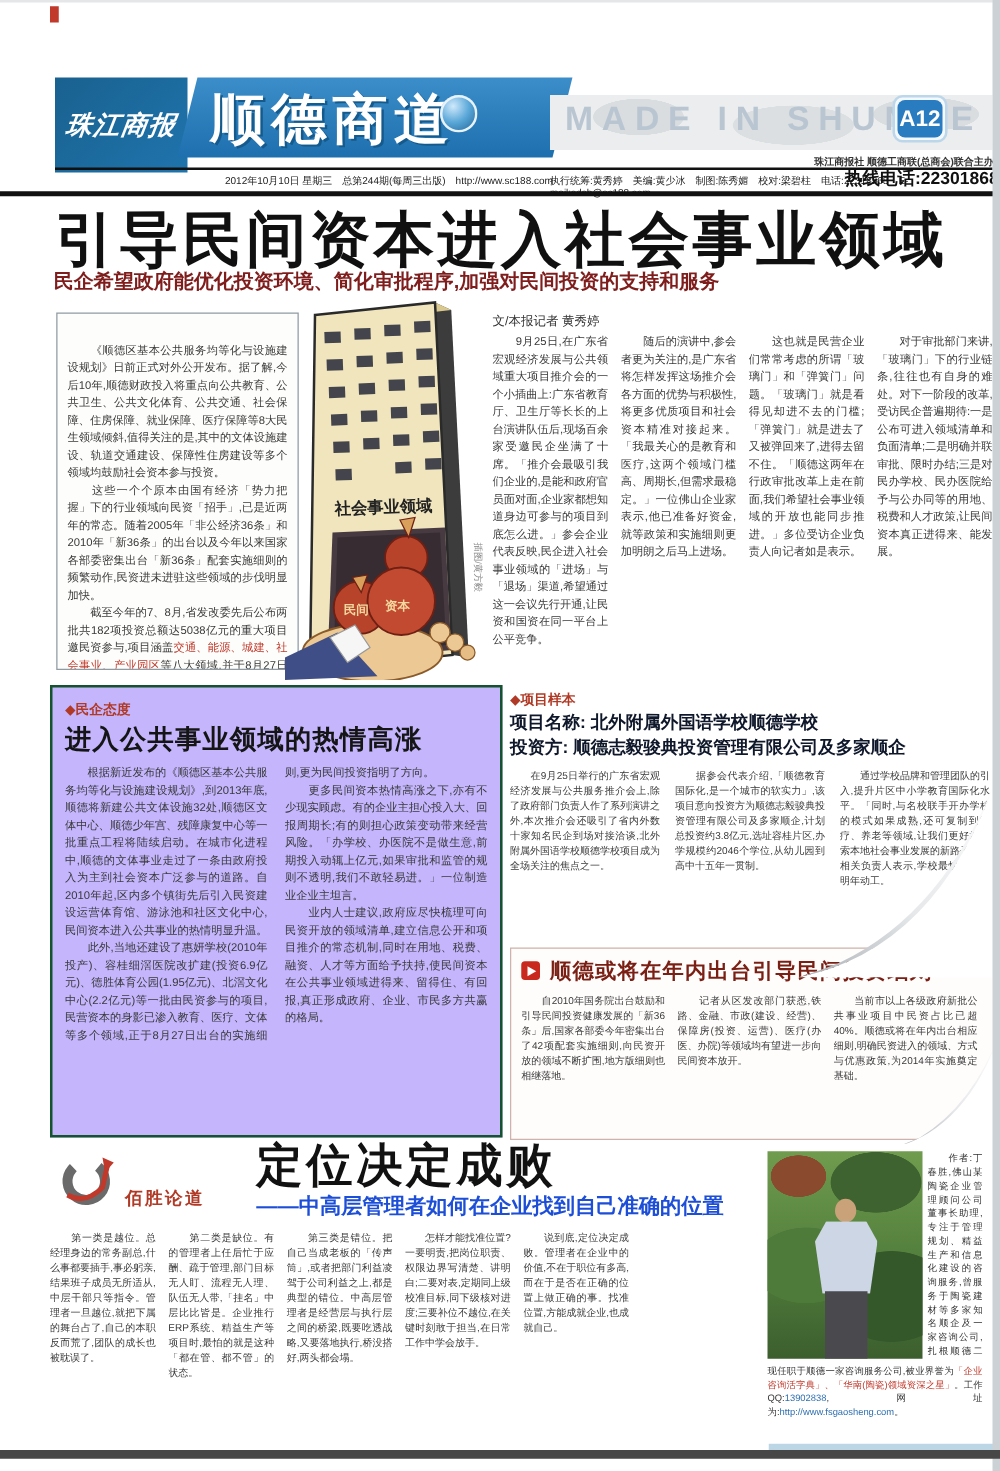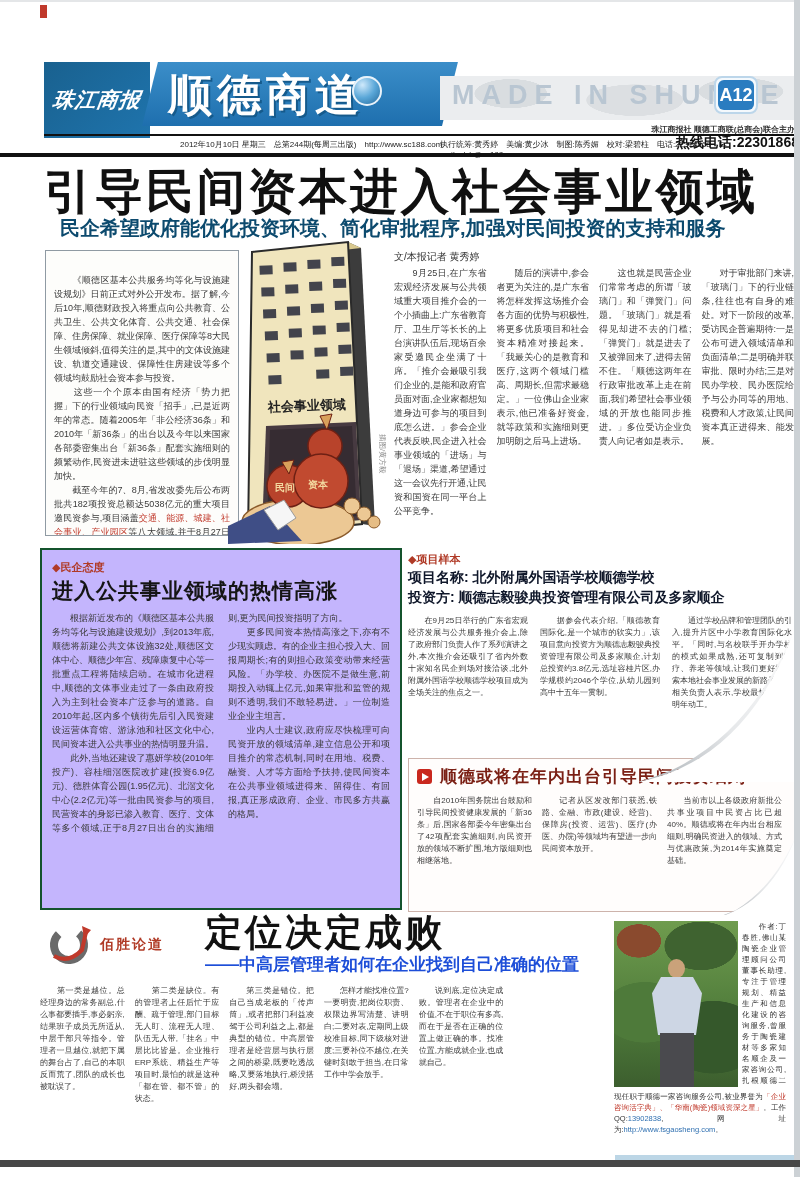--- a/index.html
+++ b/index.html
@@ -26,21 +26,21 @@
   .pageno{width:36px;height:30px;background:#2a7cc0;border-radius:6px;color:#fff;font-weight:bold;
           font-size:18px;display:flex;align-items:center;justify-content:center;}
   .organizer{left:555px;top:124px;width:240px;font-size:8px;color:#333;text-align:right;font-weight:bold;}
   .rule-thin{left:44px;top:134px;width:750px;height:2px;background:#111;}
   .rule-thick{left:0px;top:153px;width:800px;height:4px;background:#111;}
   .dateline-l{left:180px;top:139px;font-size:8px;color:#222;}
   .dateline-r{left:440px;top:139px;font-size:8px;color:#222;}
   .hotline{left:676px;top:134px;font-size:14px;font-weight:bold;color:#111;}
   
   .headline{left:44px;top:160px;width:720px;font-size:48px;font-weight:900;color:#101010;letter-spacing:3px;}
-  .deck{left:60px;top:215px;width:740px;font-size:20px;font-weight:bold;color:#0c4a6e;letter-spacing:0px;}
+  .deck{left:43px;top:215px;width:740px;font-size:16px;font-weight:bold;color:#7f1d1d;letter-spacing:0px;}
   
   .bodytext{font-size:9px;line-height:14px;color:#3a3a3a;text-align:justify;white-space:pre-line;overflow:hidden;}
   .tiny{font-size:8px;line-height:12px;}
   .introbox{left:45px;top:250px;width:176px;height:268px;border:1px solid #8f9aa3;padding:8px 8px;background:#fdfdfb;}
   .byline{left:394px;top:250px;font-size:10px;color:#333;}
   .leadcols{left:394px;top:266px;width:400px;height:270px;display:flex;gap:10px;}
   .leadcols>div{width:93px;height:270px;}
   .red{color:#c0392b;}
   .blue{color:#2e6fb0;}
   
@@ -58,21 +58,21 @@
   .latest-head{display:flex;align-items:center;gap:8px;}
   .play{width:15px;height:15px;background:#c9281e;border-radius:3px;position:relative;flex:0 0 15px;}
   .play:before{content:"";position:absolute;left:5px;top:4px;border-left:7px solid #fff;
                border-top:4px solid transparent;border-bottom:4px solid transparent;}
   .latest-title{font-size:17px;font-weight:900;color:#7a1f14;letter-spacing:1px;}
   .latestcols{display:flex;gap:10px;margin-top:7px;}
   .latestcols>div{width:115px;height:96px;}
   
   .curl{pointer-events:none;}
   
-  .bot-logo{left:46px;top:922px;display:flex;align-items:center;gap:8px;}
+  .bot-logo{left:46px;top:922px;display:flex;align-items:flex-end;gap:8px;}
   .bot-logo .t{font-size:14px;font-weight:bold;color:#b03a26;letter-spacing:2px;}
   .bot-head{left:205px;top:908px;font-size:37px;font-weight:900;color:#111;letter-spacing:3px;}
   .bot-sub{left:205px;top:953px;font-size:17px;font-weight:bold;color:#1d4ed8;}
   .botcols{left:40px;top:985px;width:558px;height:178px;column-count:6;column-gap:10px;}
   
   .photo-card{left:608px;top:915px;width:182px;height:232px;background:#fff;box-shadow:7px 7px 0 #bcd6e6;padding:4px;}
   .photo{position:absolute;left:6px;top:6px;width:124px;height:166px;overflow:hidden;
      background:radial-gradient(40px 30px at 20% 12%,#8a4a2e 0 55%,transparent 56%),
                 radial-gradient(60px 40px at 70% 15%,#3f6330 0 60%,transparent 61%),
                 radial-gradient(70px 50px at 25% 55%,#4e7a3a 0 60%,transparent 61%),

